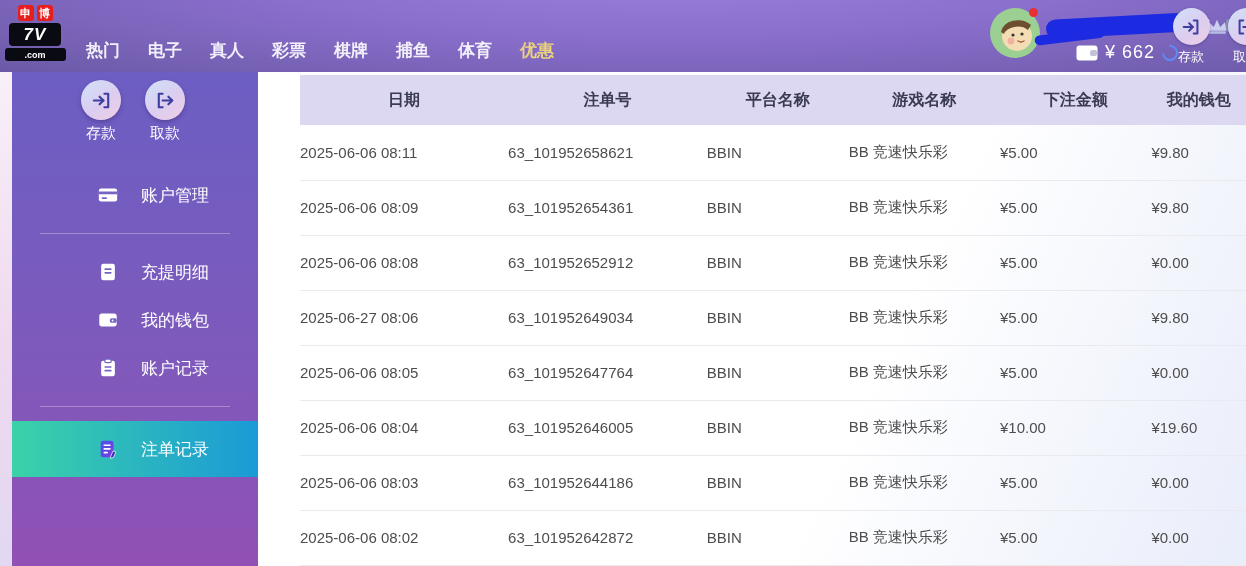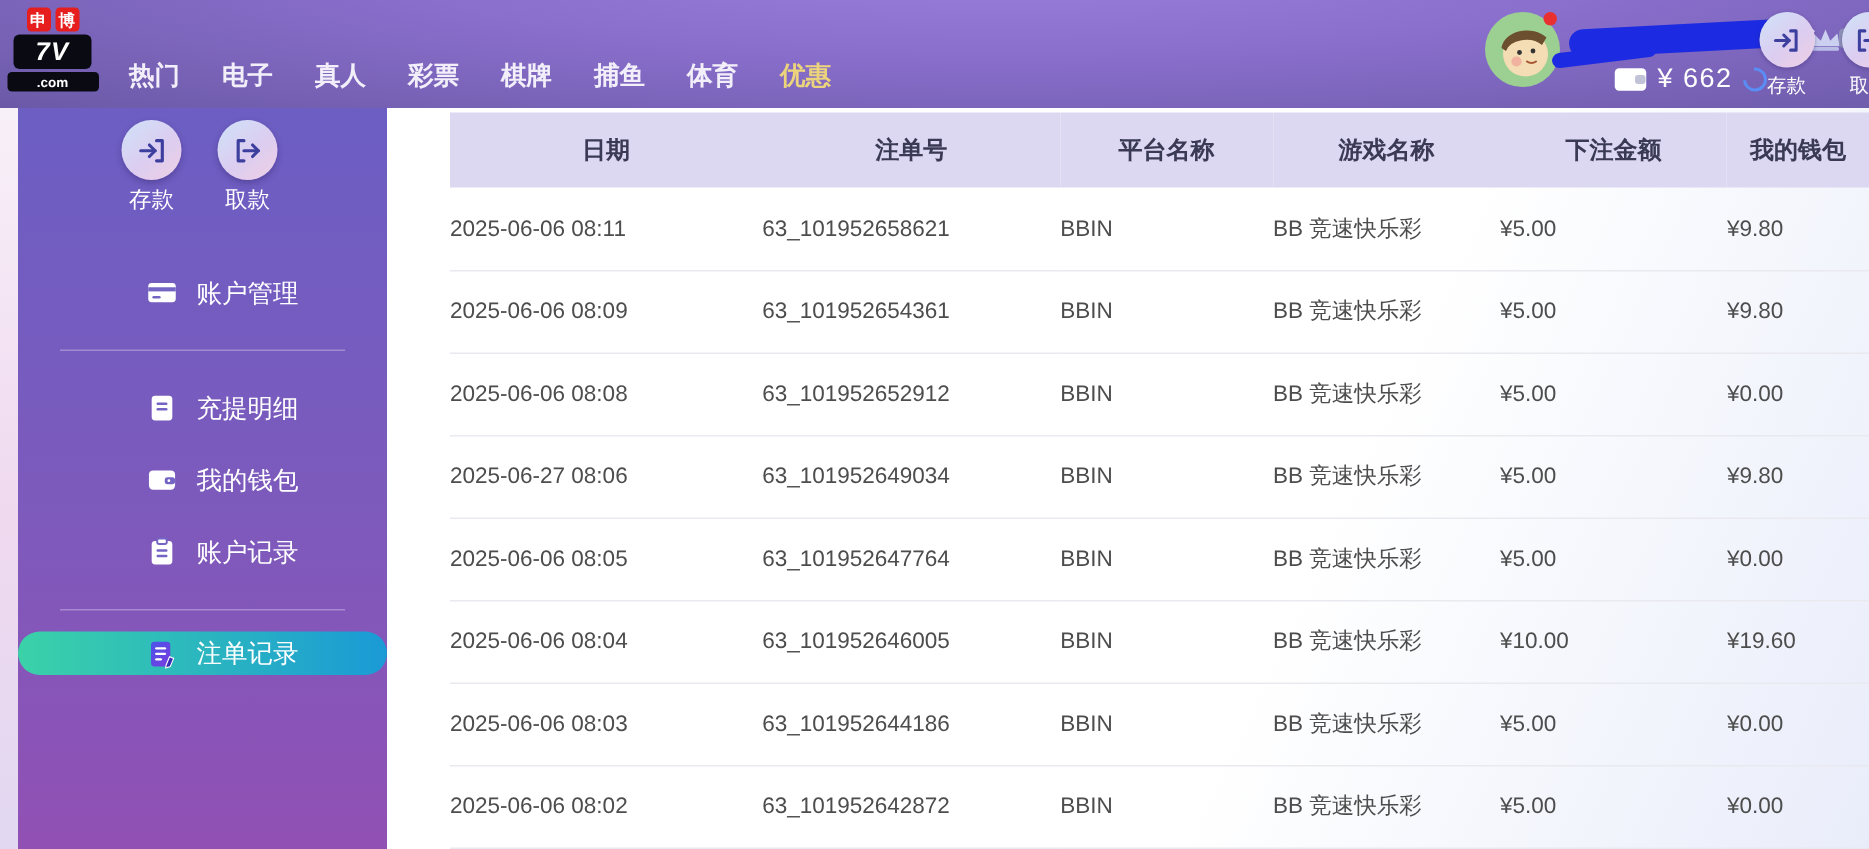--- a/index.html
+++ b/index.html
@@ -58,27 +58,26 @@
   .quick-actions { display:flex; gap:24px; padding:8px 0 12px 69px; }
   .quick-btn { display:flex; flex-direction:column; align-items:center; cursor:pointer; }
   .quick-btn .circle {
     width:40px; height:40px; border-radius:50%;
     background:linear-gradient(140deg,#cfe2f8 0%,#dccdf0 55%,#efcfe4 100%);
     display:flex; align-items:center; justify-content:center;
     box-shadow:0 2px 4px rgba(40,30,90,.35);
   }
   .quick-btn .qb-label { font-size:15px; margin-top:4px; }
   .menu { margin-top:16px; }
-  .menu-item { height:48px; display:flex; align-items:center; padding-left:85px; gap:12px; font-size:17px; cursor:pointer; }
+  .menu-item { height:48px; display:flex; align-items:center; padding-left:85px; gap:22px; font-size:17px; cursor:pointer; }
   .menu-item .mi-icon { width:22px; height:22px; display:flex; align-items:center; justify-content:center; }
   .side-divider { height:1px; background:rgba(255,255,255,.3); margin:14px 28px; }
   .menu-item.active {
-    height:29px;
+    height:56px;
     background:linear-gradient(90deg,#3bd2a8 0%,#1b9ad6 100%);
-    border-radius:23px;
   }
   
   .main { flex:1; background:linear-gradient(115deg,#ffffff 62%,#e9edfa 100%); overflow:hidden; }
   .bet-table { margin:3px 0 0 42px; width:calc(100% - 42px); border-collapse:collapse; table-layout:fixed; }
   .bet-table th {
     background:#dcd8f2; color:#3a3a55; font-size:16px; font-weight:bold;
     height:50px; text-align:center;
   }
   .bet-table td {
     height:55px; color:#4d4d4d; font-size:15px;

